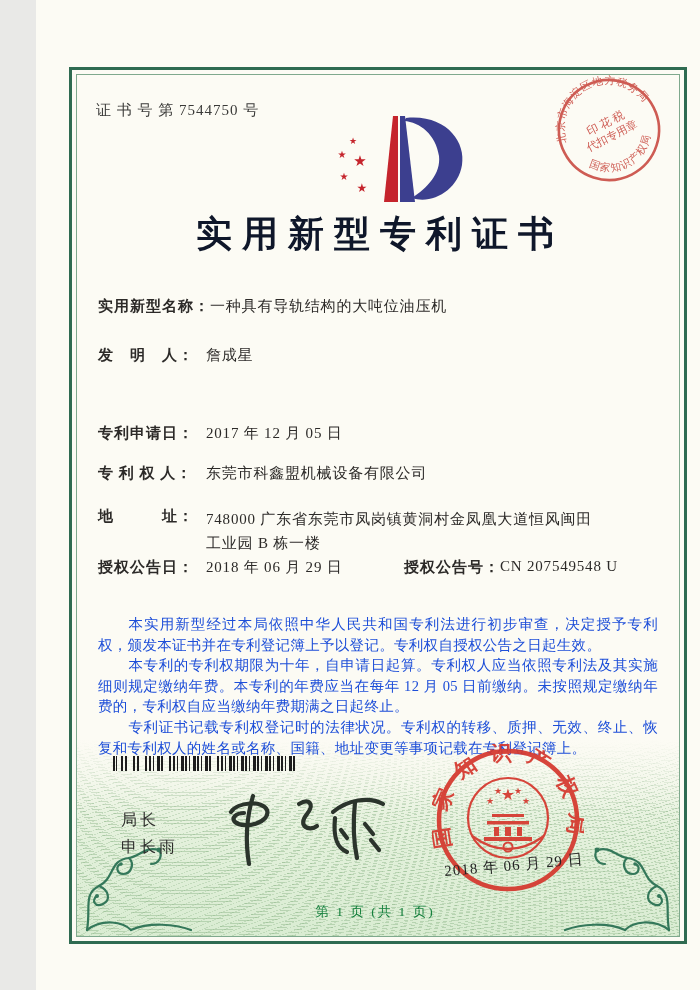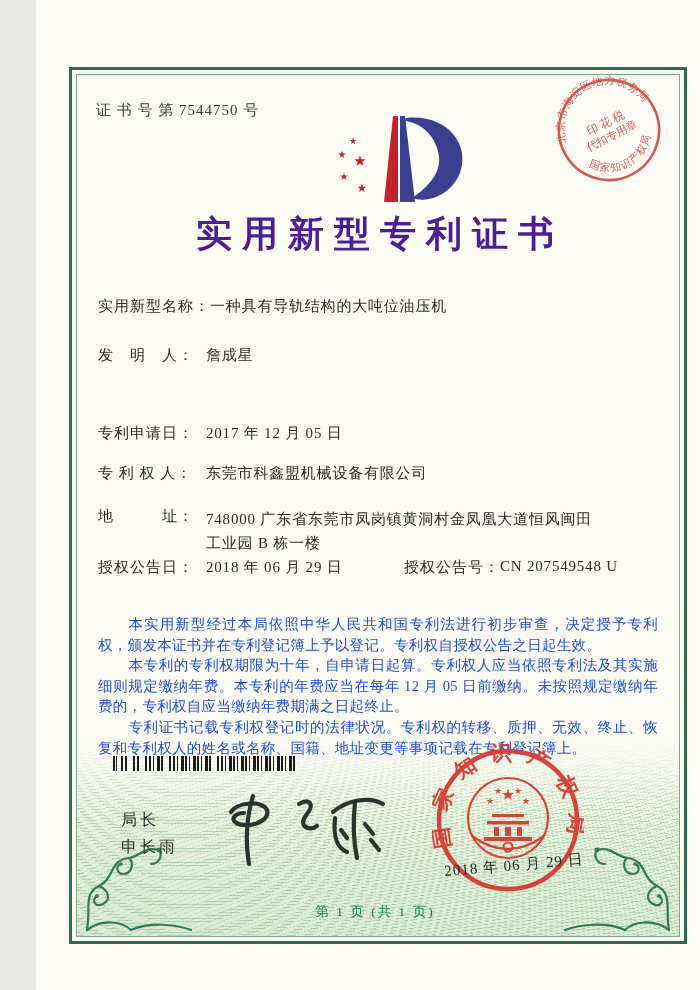--- a/index.html
+++ b/index.html
@@ -19,23 +19,23 @@
     background:linear-gradient(180deg,#fcfbf4 0,rgba(252,251,244,.65) 26px,rgba(252,251,244,0) 72px);}
   .corner-orn{position:absolute;bottom:2px;width:130px;height:96px;}
   .corner-orn.left{left:2px;}
   .corner-orn.right{right:2px;transform:scaleX(-1);}
 
   .cert-no{position:absolute;left:60px;top:101px;font-size:15px;letter-spacing:1px;color:#3a3a38;}
   .logo{position:absolute;left:286px;top:110px;width:150px;height:98px;}
   .tax-stamp{position:absolute;left:517px;top:74px;width:112px;height:112px;transform:rotate(-27deg);opacity:.88;}
 
   .title{position:absolute;left:33px;top:210px;width:612px;text-align:center;
-    font-size:36px;font-weight:600;letter-spacing:10px;padding-left:10px;box-sizing:border-box;color:#4c1d95;}
+    font-size:36px;font-weight:600;letter-spacing:10px;padding-left:10px;box-sizing:border-box;color:#0f172a;}
   .frow{position:absolute;left:62px;width:560px;font-size:15px;color:#2c2a28;letter-spacing:.4px;}
-  .flabel{display:inline-block;min-width:108px;white-space:pre;vertical-align:top;letter-spacing:1px;}
+  .flabel{display:inline-block;min-width:108px;white-space:pre;vertical-align:top;letter-spacing:1px;font-weight:bold;}
   .fvalue{letter-spacing:.8px;}
   .fvalue.wrap{display:inline-block;width:400px;vertical-align:top;line-height:24px;}
   .grant-no{position:absolute;left:306px;top:0;white-space:nowrap;text-align:right;}
 
   .paras{position:absolute;left:62px;top:614px;width:560px;color:#1d4ed8;}
   .paras p{margin:0;font-size:14.5px;line-height:20.6px;text-indent:2.1em;text-align:justify;letter-spacing:.3px;}
 
   .barcode{position:absolute;left:77px;top:756px;width:182px;height:15px;
     background:repeating-linear-gradient(90deg,#1d1d1d 0 2px,rgba(0,0,0,0) 2px 3.5px,#1d1d1d 3.5px 4.5px,rgba(0,0,0,0) 4.5px 8px,#1d1d1d 8px 10.5px,rgba(0,0,0,0) 10.5px 12px);}
 

